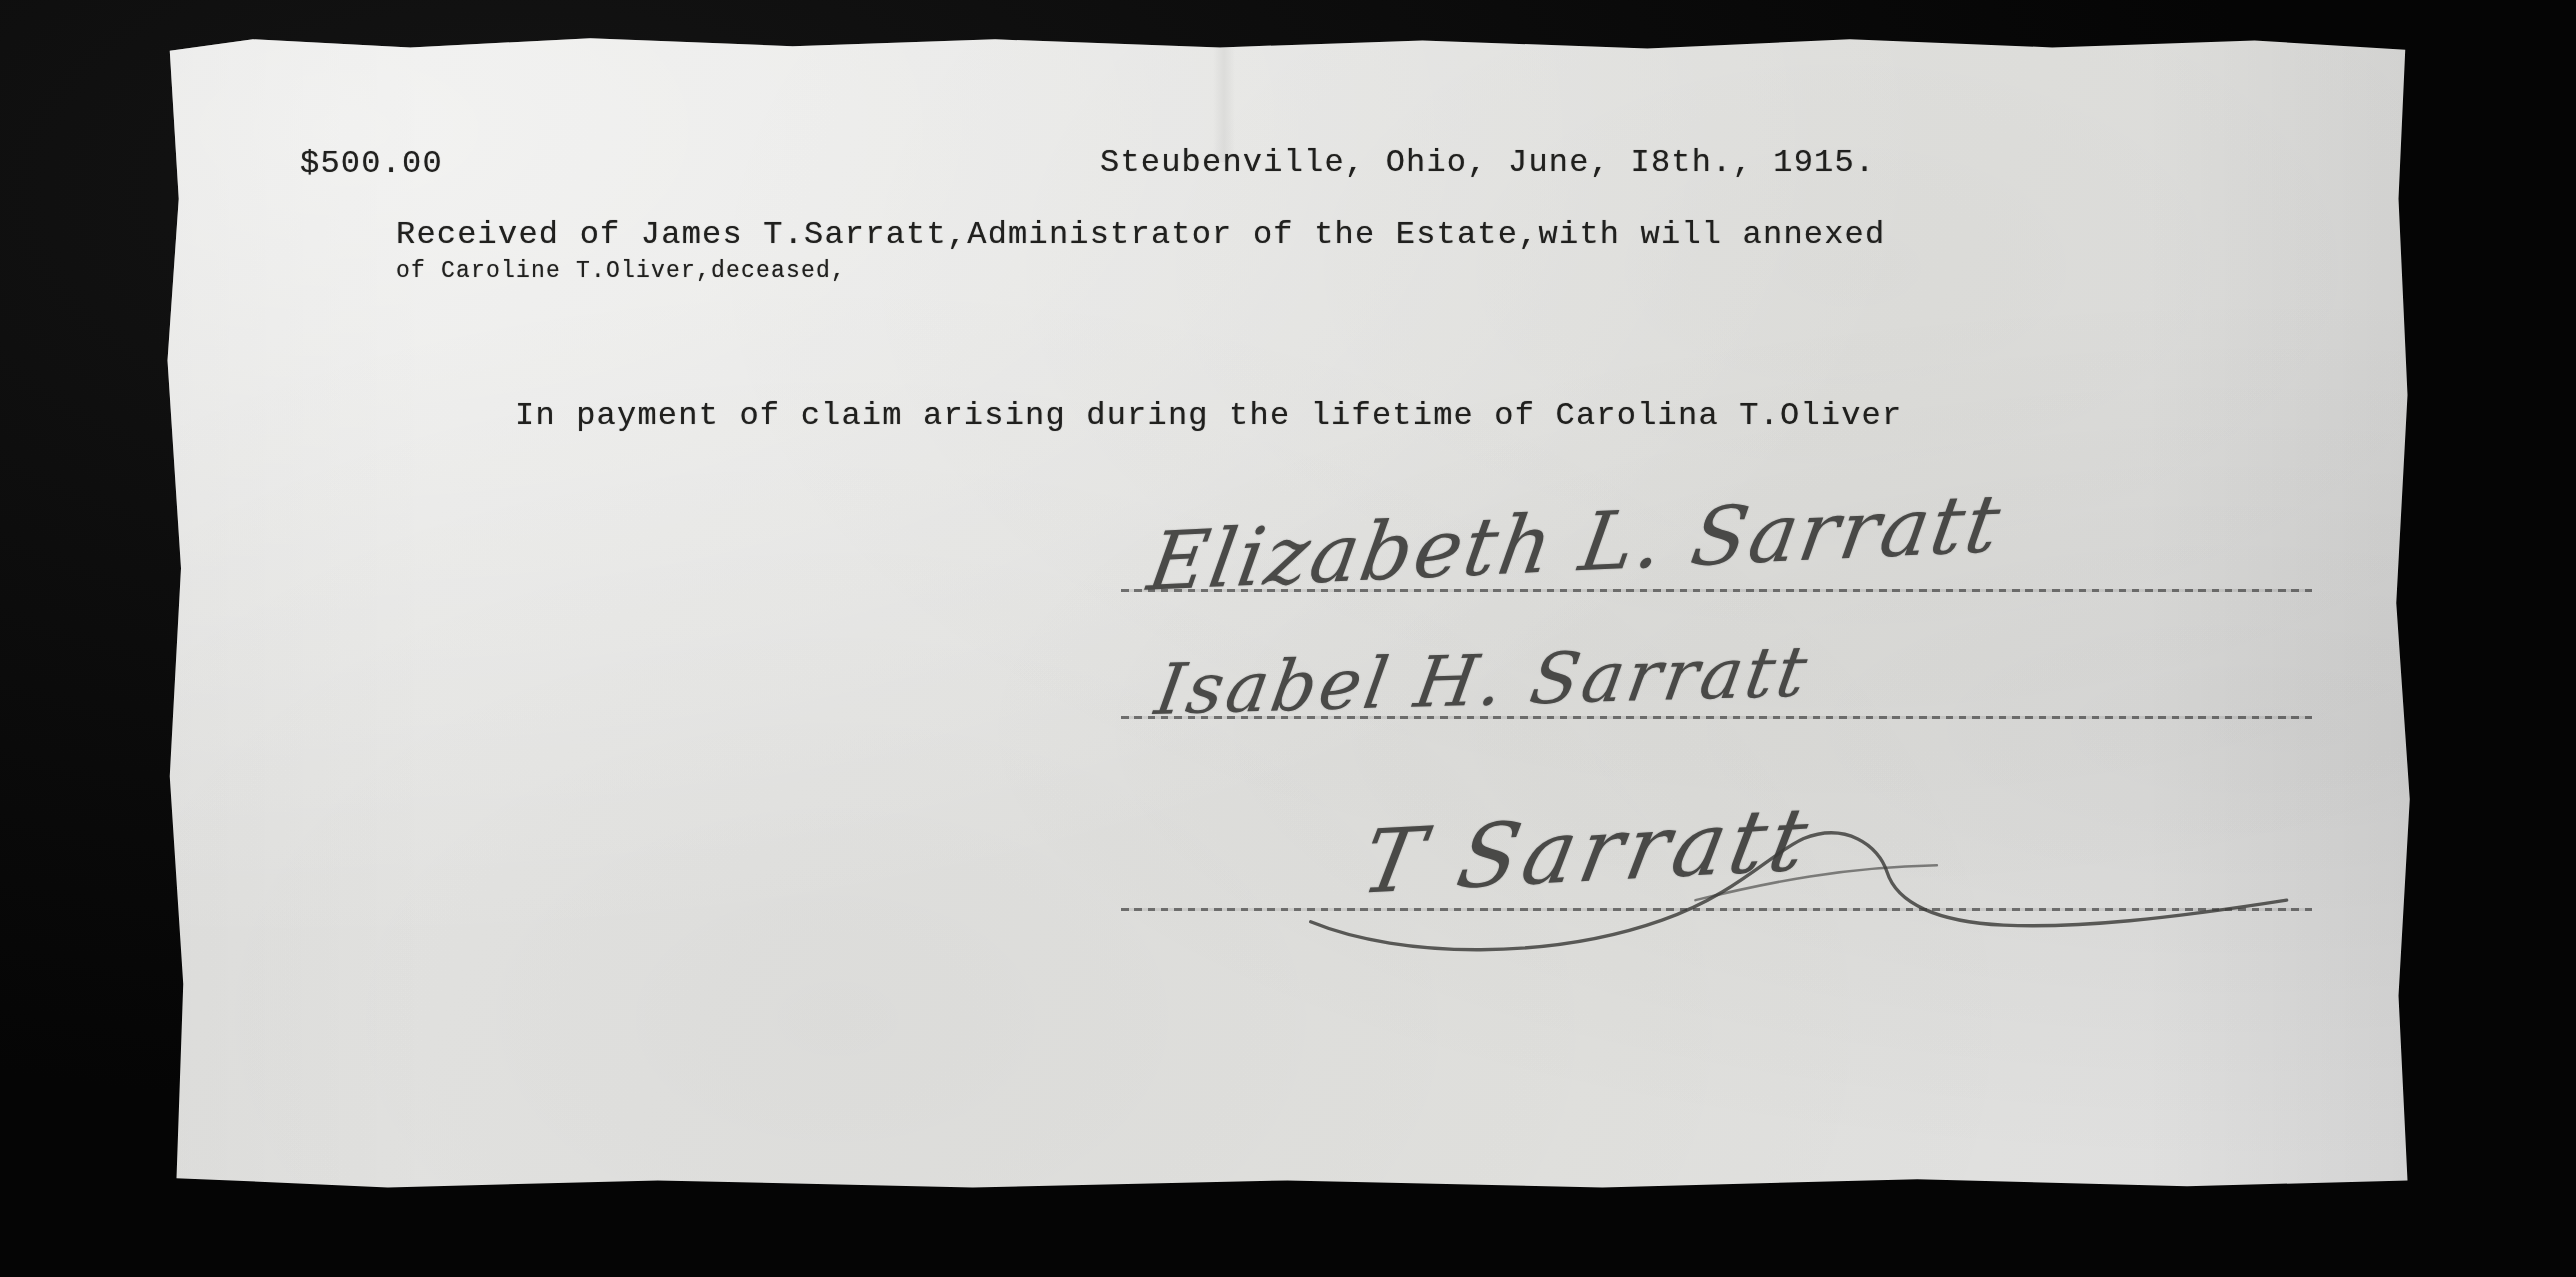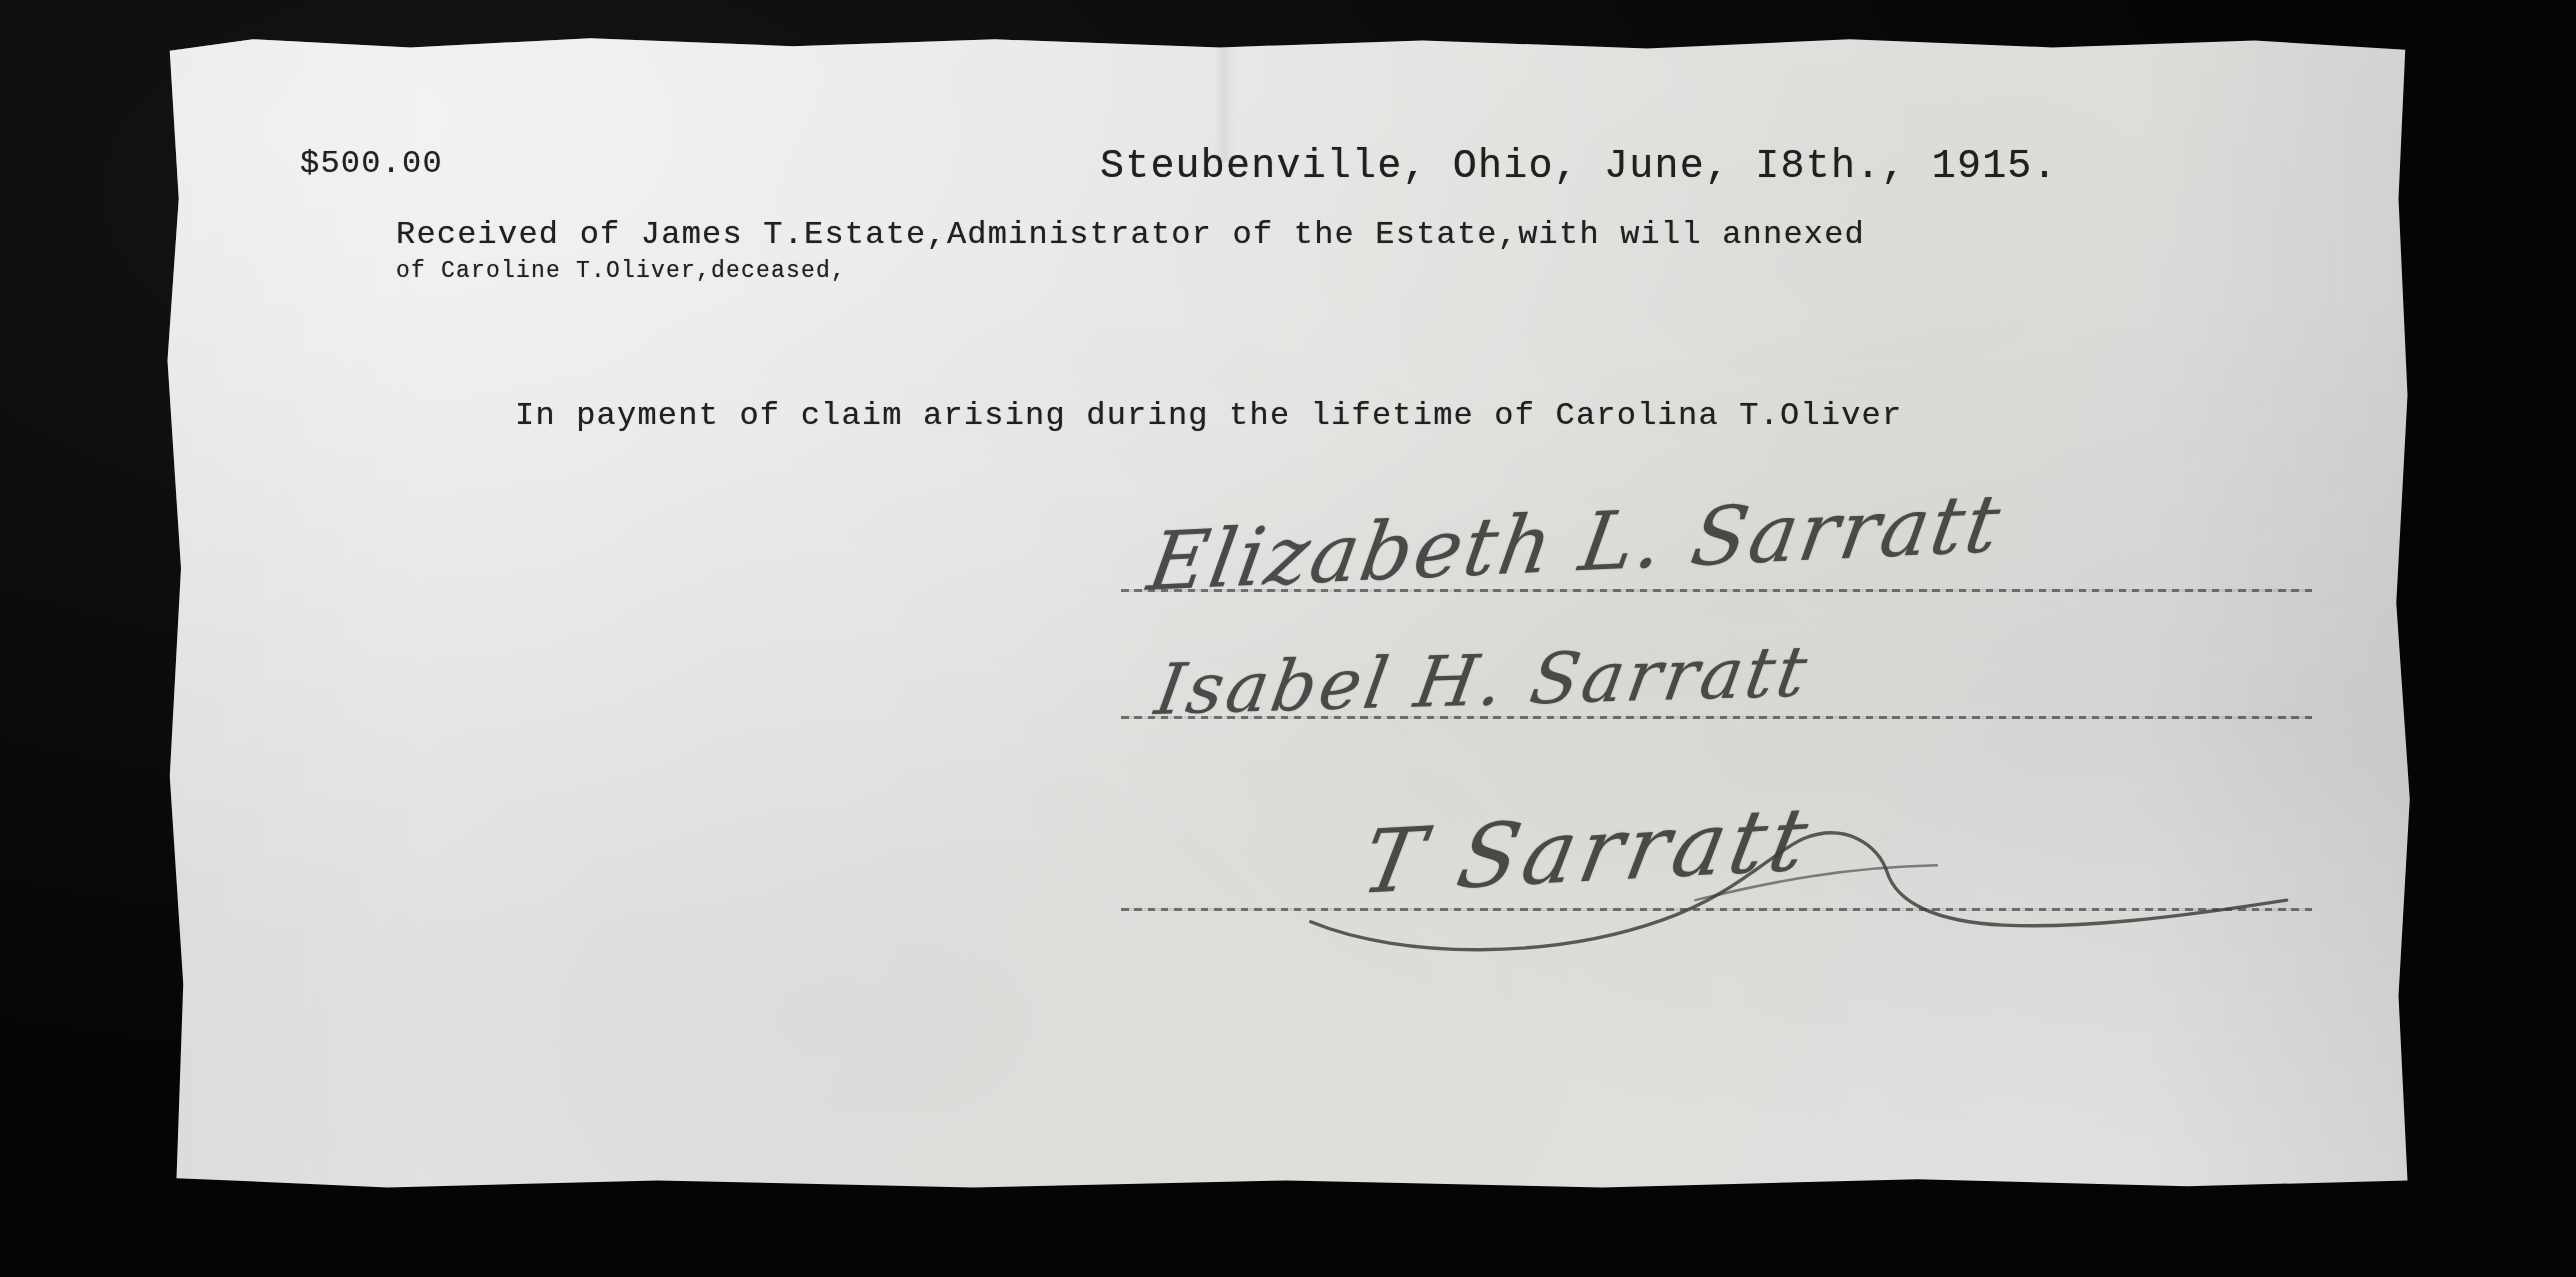--- a/index.html
+++ b/index.html
@@ -81,21 +81,21 @@
     position: absolute;
     color: #20201e;
     font-family: "Liberation Mono", monospace;
     letter-spacing: 1.2px;
     white-space: pre;
     text-shadow: 0 0 1px rgba(40,40,40,0.55);
     margin-left: 12px;
   }
 
   #amount-line        { left: 125px;  top: 108px;  font-size: 32px; }
-  #place-date-line    { left: 925px; top: 107px;  font-size: 40px; }
+  #place-date-line    { left: 925px; top: 107px;  font-size: 32px; }
   #received-line-1    { left: 265x;   top: 179px;  font-size: 32px; }
   #received-line-1    { left: 221px;  top: 179px;  font-size: 32px; }
   #received-line-2    { left: 221px;  top: 221px;  font-size: 23px; }
   #amount-words-line  { left: 415px;  top: 297px;  font-size: 32px; letter-spacing: 1.8px; }
   #payment-line       { left: 340px;  top: 360px;  font-size: 32px; }
 
   
   .sig-rule {
     position: absolute;
     height: 2.5px;
@@ -169,21 +169,21 @@
 <div class="speck" style="left:240px; top:1012px; width:7.5px; height:7.5px;"></div>
 
 <div id="document-paper">
   <div id="paper-grain"></div>
   <div id="paper-crease"></div>
 
   <div class="typed" id="amount-line">$500.00</div>
 
   <div class="typed" id="place-date-line">Steubenville, Ohio, June, I8th., 1915.</div>
 
-  <div class="typed" id="received-line-1">Received of James T.Estate,Administrator of the Estate,with will annexed</div>
+  <div class="typed" id="received-line-1">Received of James T.Sarratt,Administrator of the Estate,with will annexed</div>
 
   <div class="typed" id="received-line-2">of Caroline T.Oliver,deceased,</div>
 
 
   <div class="typed" id="payment-line">In payment of claim arising during the lifetime of Carolina T.Oliver</div>
 
   <div class="sig-rule" id="sig-rule-1"></div>
   <div class="sig-rule" id="sig-rule-2"></div>
   <div class="sig-rule" id="sig-rule-3"></div>
 

